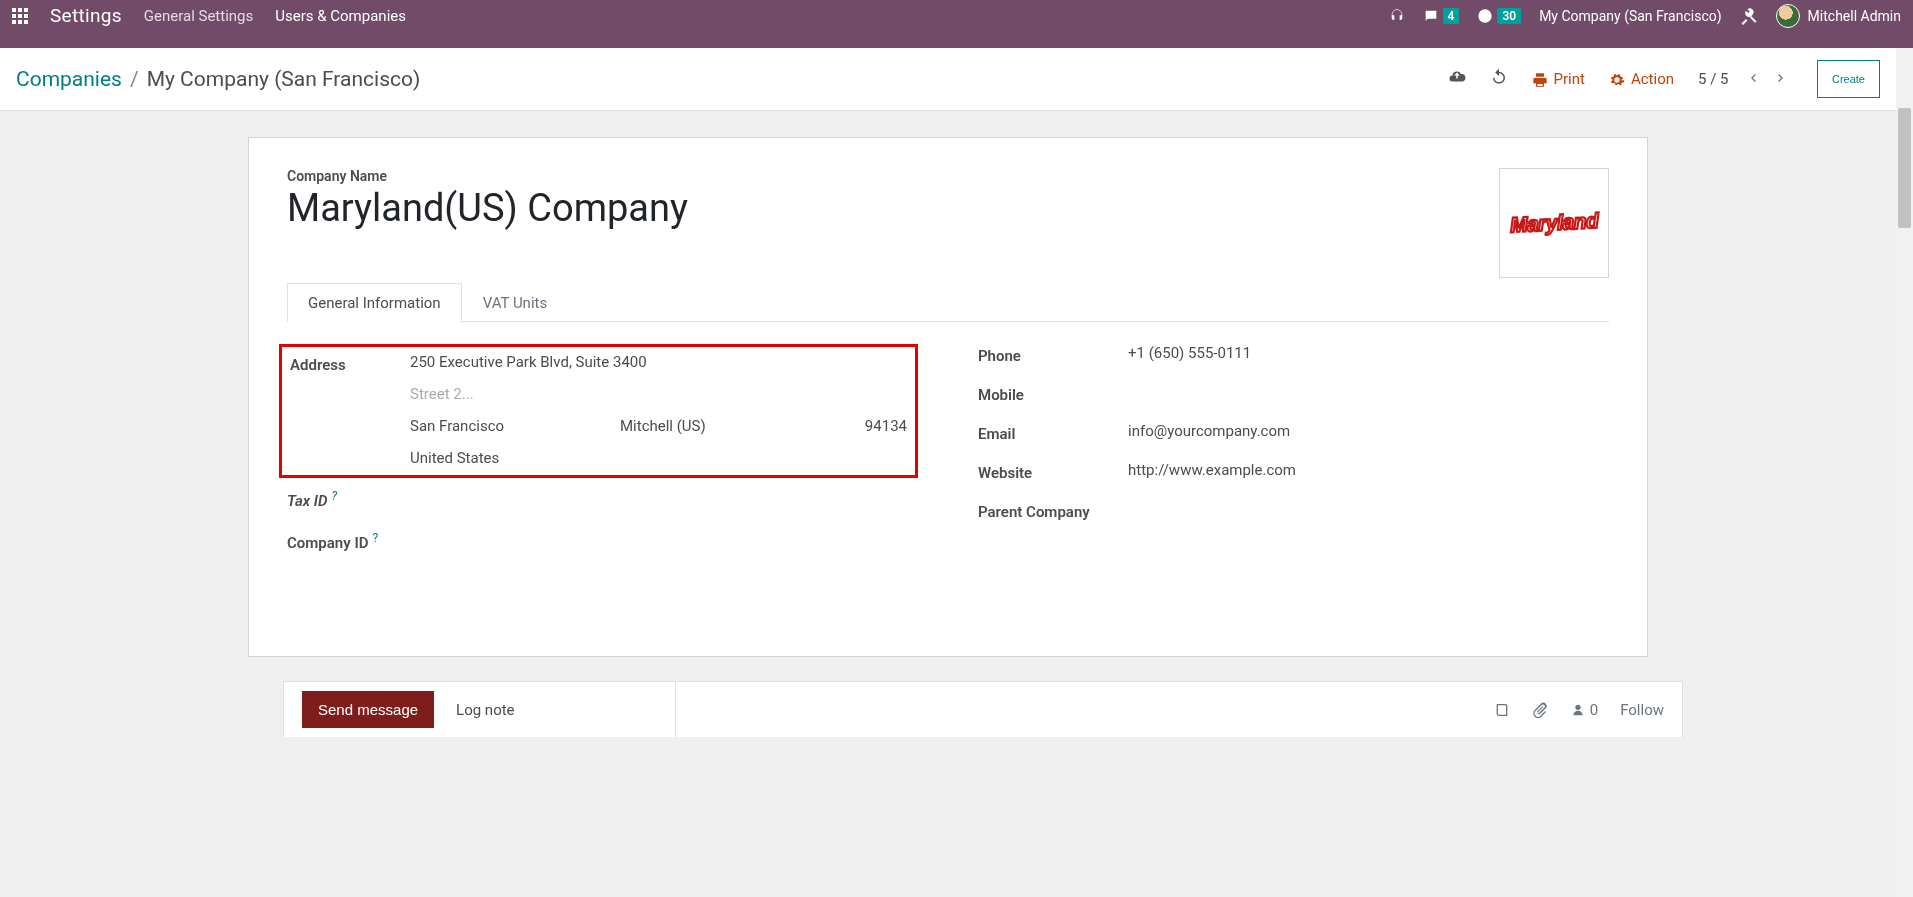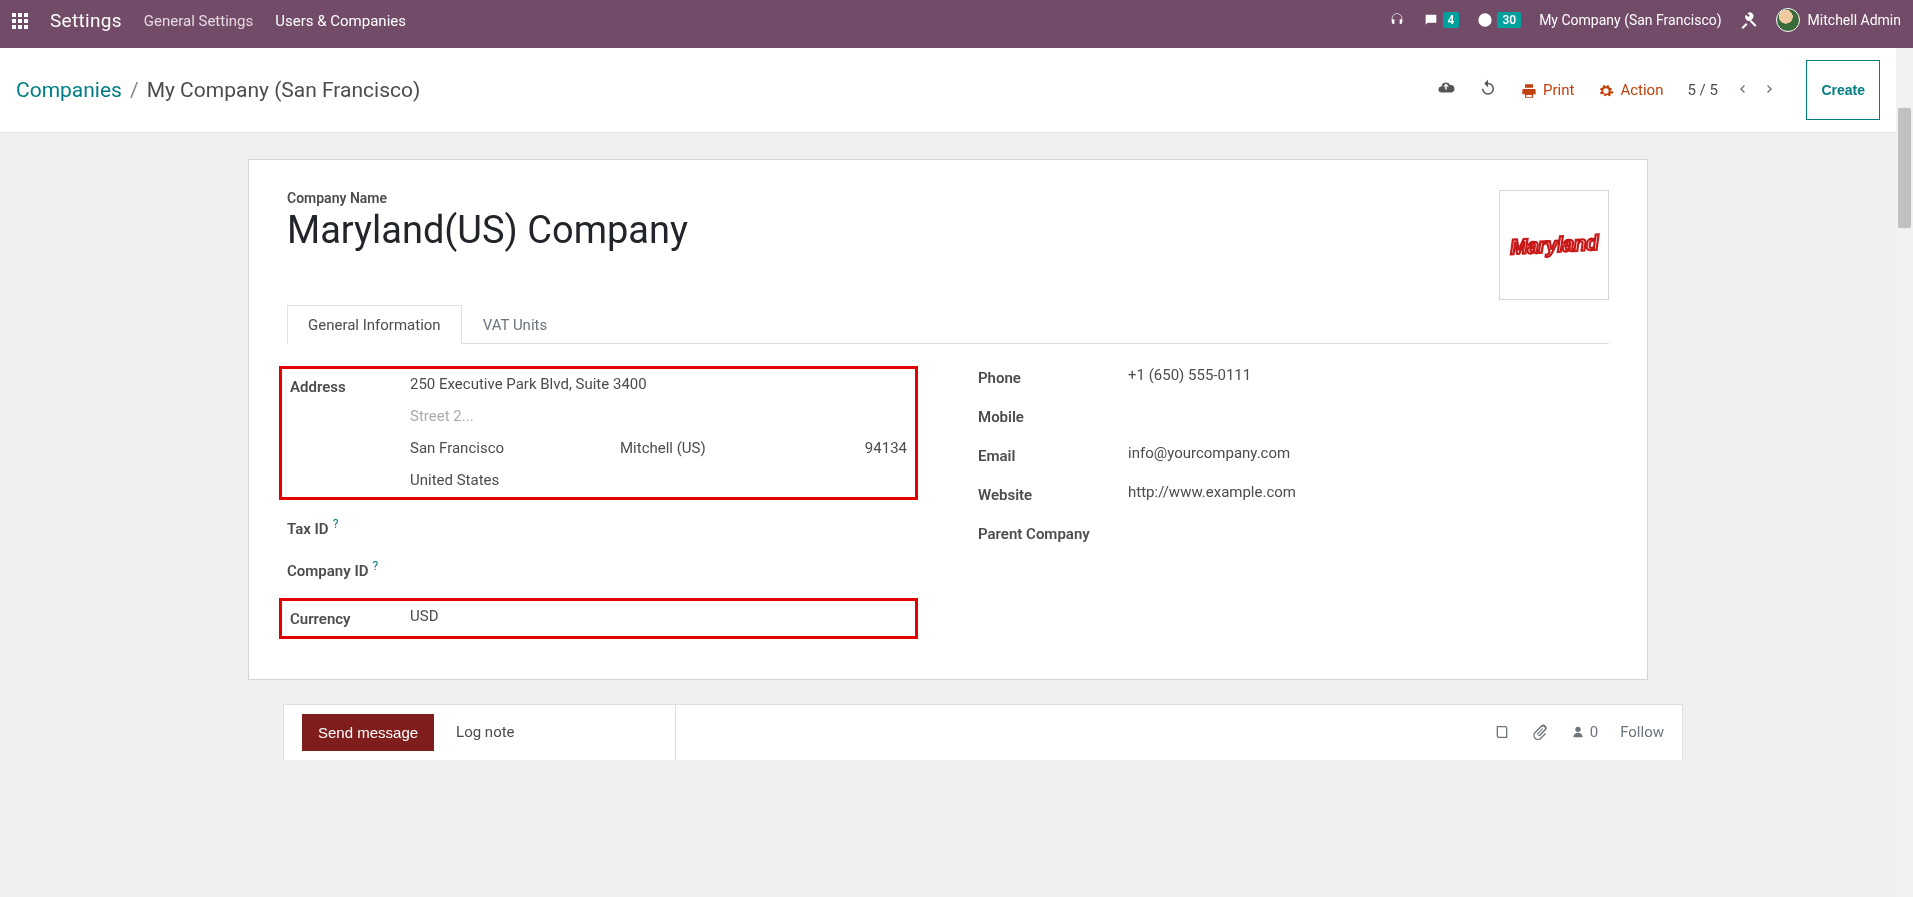--- a/index.html
+++ b/index.html
@@ -1,19 +1,19 @@
 <!DOCTYPE html>
 <html><head>
 <meta charset="utf-8">
 <style>
   * { box-sizing: border-box; margin: 0; padding: 0; }
   body { font-family: -apple-system, BlinkMacSystemFont, "Segoe UI", Roboto, sans-serif; font-size: 14px; color: #4c4c4c; background: #f0f0f0; width: 1913px; height: 897px; overflow: hidden; position: relative; }
   
   
-  .navbar { background: #714b67; height: 48px; display: flex; align-items: flex-end; color: #fff; padding: 16px 12px; }
+  .navbar { background: #714b67; height: 48px; display: flex; align-items: flex-start; color: #fff; padding: 4px 12px; }
   .navbar-left { display: flex; align-items: center; gap: 22px; flex: 1; }
   .apps-icon { display: grid; grid-template-columns: repeat(3, 4px); grid-template-rows: repeat(3, 4px); gap: 2px; cursor: pointer; }
   .apps-icon span { background: #fff; width: 4px; height: 4px; }
   .brand { font-size: 19px; font-weight: 400; letter-spacing: .3px; }
   .nav-link { font-size: 15px; color: #e6d9e0; cursor: pointer; }
   .nav-link.active { color: #fff; }
   .navbar-right { display: flex; align-items: center; gap: 18px; }
   .systray-item { display: flex; align-items: center; gap: 4px; cursor: pointer; font-size: 14px; color: #fff; }
   .badge { background: #00a09d; color: #fff; font-size: 12px; padding: 1px 5px; border-radius: 2px; font-weight: 600; }
   .avatar { width: 24px; height: 24px; border-radius: 50%; background: radial-gradient(circle at 40% 35%, #f0c9a0 0 35%, #3a6b3a 36% 100%); border: 1px solid #fff; }
@@ -21,21 +21,21 @@
   
   .control-panel { background: #fff; border-bottom: 1px solid #dee2e6; padding: 12px 16px; display: flex; align-items: center; }
   .breadcrumb { font-size: 21px; color: #4c4c4c; display: flex; gap: 8px; align-items: baseline; flex: 1; }
   .breadcrumb a { color: #017e84; text-decoration: none; cursor: pointer; }
   .breadcrumb .sep { color: #888; }
   .cp-right { display: flex; align-items: center; gap: 24px; }
   .cp-icon-btn { font-size: 16px; color: #555; cursor: pointer; }
   .cp-action { display: flex; align-items: flex-end; gap: 6px; cursor: pointer; font-size: 15px; color: #c2410c; }
   .pager { display: flex; align-items: center; gap: 12px; font-size: 15px; color: #4c4c4c; }
   .pager-arrows span { font-size: 18px; color: #6c757d; cursor: pointer; padding: 0 4px; }
-  .create-btn { border: 1px solid #017e84; color: #017e84; background: #fff; padding: 21px 14px; font-size: 14px; cursor: pointer; font-weight: bold; }
+  .create-btn { border: 1px solid #017e84; color: #017e84; background: #fff; padding: 12px 14px; font-size: 11px; cursor: pointer; }
   .sheet { background: #fff; border: 1px solid #d5d5d5; width: 1400px; min-height: 520px; padding: 30px 38px 40px 38px; position: relative; }
   
   .title-label { font-weight: 600; font-size: 14px; margin-bottom: 2px; }
   .title-value { font-size: 38px; font-weight: 400; color: #212529; line-height: 1.2; }
   
   .logo-box { position: absolute; top: 30px; right: 38px; width: 110px; height: 110px; border: 1px solid #d5d5d5; display: flex; align-items: center; justify-content: center; }
   .logo-text { font-family: "Comic Sans MS", cursive, sans-serif; font-size: 21px; font-weight:700; font-style: italic; color: #fff; -webkit-text-stroke: 2.2px #c81818; transform: rotate(-3deg); letter-spacing: -0.5px; }
   
   .tabs { margin-top: 50px; display: flex; border-bottom: 1px solid #dee2e6; }
   .tab { padding: 10px 20px; border: 1px solid transparent; border-bottom: none; font-size: 15px; color: #6c757d; cursor: pointer; position: relative; top: 1px; }
@@ -209,36 +209,30 @@
                   <div class="addr-row3">
                     <span>San Francisco</span>
                     <span>Mitchell (US)</span>
                     <span>94134</span>
                   </div>
                   <span>United States</span>
                 </div>
               </div>
             </div>
 
-            <div class="field-row" style="margin-top:14px;">
+            <div class="field-row" style="margin-top:8px;font-style:italic;">
               <div class="field-label"><span>Tax ID</span><sup>?</sup></div>
               <div class="field-value"></div>
             </div>
 
             <div class="field-row">
               <div class="field-label"><span>Company ID</span><sup>?</sup></div>
               <div class="field-value"></div>
             </div>
 
-            <div class="hl-red" style="margin-top:4px;">
-              <div class="field-row" style="margin-bottom:0;">
-                <div class="field-label">Currency</div>
-                <div class="field-value">USD</div>
-              </div>
-            </div>
           </div>
 
           <div class="col">
             <div class="field-row">
               <div class="field-label" style="width:150px;">Phone</div>
               <div class="field-value">+1 (650) 555-0111</div>
             </div>
             <div class="field-row">
               <div class="field-label" style="width:150px;">Mobile</div>
               <div class="field-value"></div>

